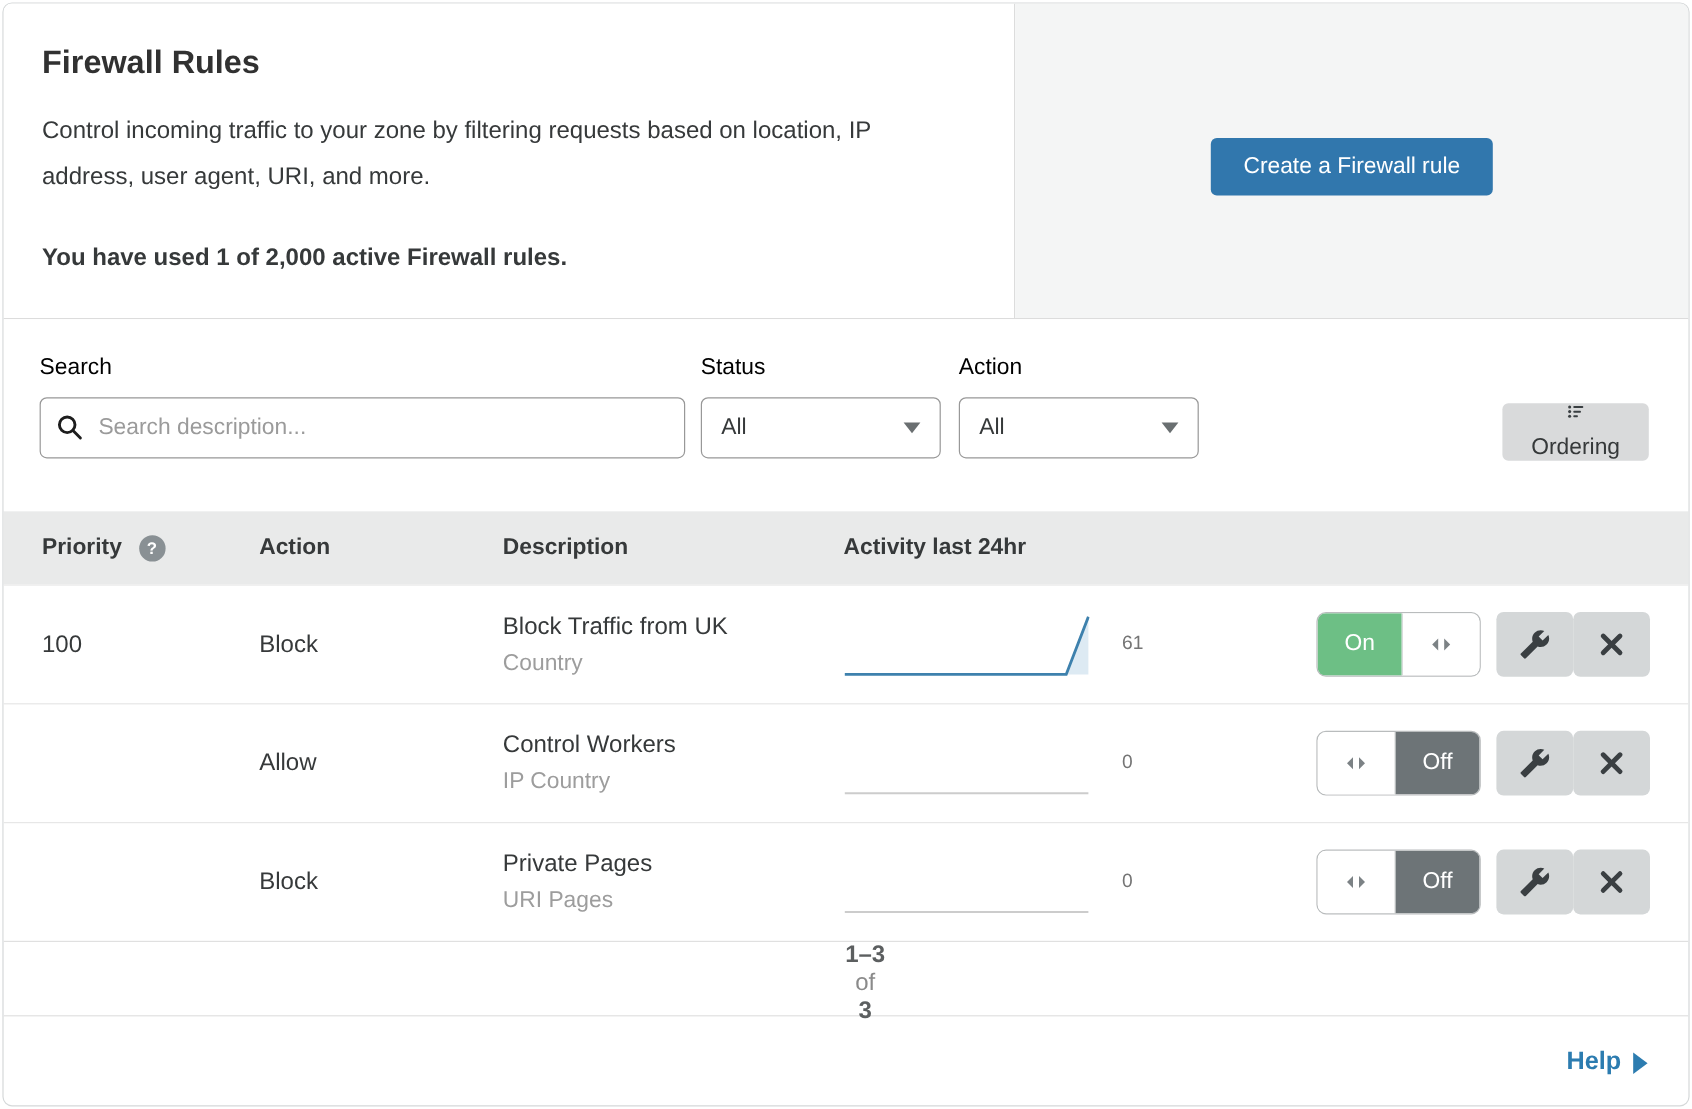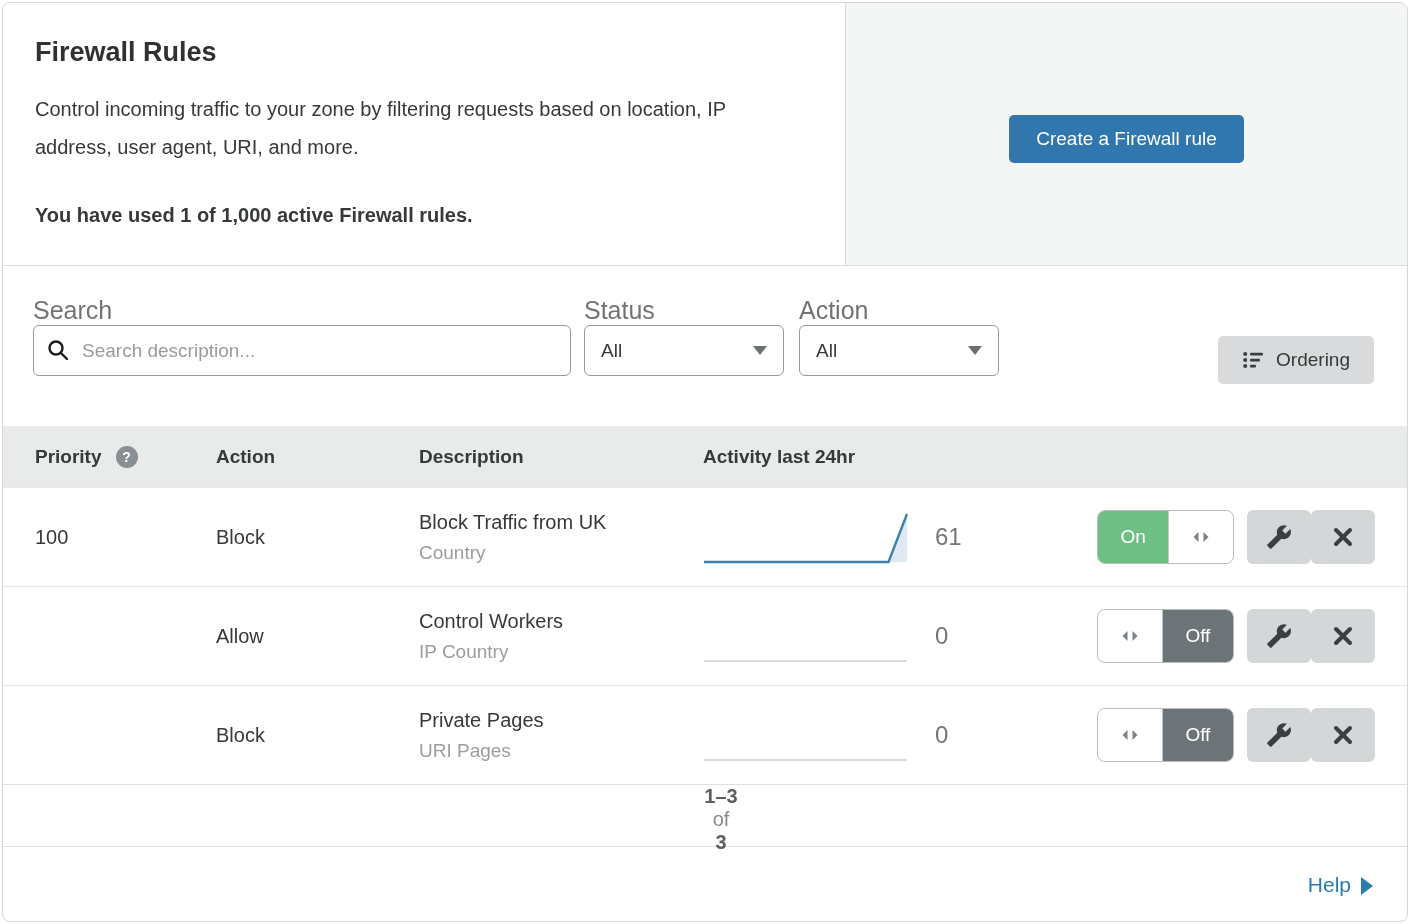--- a/index.html
+++ b/index.html
@@ -45,21 +45,21 @@
     border: none;
     font-family: inherit;
     font-size: 19px;
     padding: 13px 27px;
     border-radius: 5px;
     cursor: pointer;
   }
 
   
   .filters { position: relative; height: 160px; background: #ffffff; }
-  .filter-label { font-size: 25px; color: #737373; }
+  .filter-label { font-size: 19px; color: #000000; margin-bottom: 13px; }
   .search-group  { position: absolute; left: 30px;  top: 30px; width: 538px; }
   .status-group  { position: absolute; left: 581px; top: 30px; width: 200px; }
   .action-group  { position: absolute; left: 796px; top: 30px; width: 200px; }
   .search-box { position: relative; }
   .search-box input {
     width: 100%; height: 51px;
     border: 1px solid #989898; border-radius: 6px;
     font-family: inherit; font-size: 19px; color: #36393a;
     padding: 0 14px 0 48px; outline: none;
   }
@@ -71,21 +71,21 @@
     padding: 13px 16px; font-size: 19px; color: #36393a; cursor: pointer;
   }
   .select .caret { margin-left: auto; width: 0; height: 0;
     border-left: 7px solid transparent; border-right: 7px solid transparent;
     border-top: 9px solid #6a6f71; }
   .ordering-btn {
     position: absolute; right: 33px; top: 70px;
     height: 48px; padding: 0 24px;
     background: #d9dadb; border: none; border-radius: 5px;
     font-family: inherit; font-size: 19px; color: #36393a;
-    display: flex; align-items: center; gap: 12px; cursor: pointer;
+    display: flex; align-items: center; gap: 12px; cursor: pointer; flex-direction: column;
   }
 
   
   .tbl-grid {
     display: grid;
     grid-template-columns: 213px 203px 284px 205px 130px 1fr 64px 64px;
     align-items: center;
     padding-right: 32px;
   }
   .tbl-head {
@@ -101,21 +101,21 @@
     display: inline-flex; align-items: center; justify-content: center;
     cursor: pointer;
   }
   .tbl-row { height: 99px; border-top: 1px solid #e7e7e7; background: #ffffff; }
   .tbl-row:first-of-type { border-top: none; }
   .cell-priority { padding-left: 32px; font-size: 20px; color: #36393a; }
   .cell-action   { font-size: 20px; color: #36393a; }
   .cell-desc .desc-title { font-size: 20px; color: #36393a; margin-bottom: 8px; }
   .cell-desc .desc-sub   { font-size: 19px; color: #9d9d9d; }
   .cell-spark svg { display: block; }
-  .cell-count { font-size: 24px; color: #757575; padding-left: 27px; }
+  .cell-count { font-size: 16px; color: #757575; padding-left: 27px; }
 
   .toggle {
     justify-self: end; margin-right: 13px;
     display: flex; height: 54px; width: 137px;
     border-radius: 8px; cursor: pointer;
     border: 1px solid #b9bcbd; overflow: hidden; background: #fff;
   }
   .toggle-label {
     flex: 1.1; display: flex; align-items: center; justify-content: center;
     font-size: 19px; color: #ffffff;
@@ -145,36 +145,36 @@
   }
   .pagination b { color: #5c5f60; font-weight: 700; }
   .pagination .sep { margin: 0 7px; }
   .help-bar {
     height: 77px; border-top: 1px solid #e0e0e0;
     display: flex; align-items: center; justify-content: flex-end;
     padding-right: 34px;
   }
   .help-link {
     font-size: 21px; color: #2c7cb0; text-decoration: none;
-    display: flex; align-items: center; gap: 10px; cursor: pointer;
+    display: flex; align-items: center; gap: 10px; cursor: pointer; font-weight: bold;
   }
   .help-arrow { width: 0; height: 0;
     border-top: 9px solid transparent; border-bottom: 9px solid transparent;
     border-left: 12px solid #2c7cb0; margin-top: 2px; }
 </style>
 </head>
 <body>
 
 <div class="card">
 
   <div class="header">
     <div class="header-left">
       <div class="page-title">Firewall Rules</div>
       <p class="page-desc">Control incoming traffic to your zone by filtering requests based on location, IP address, user agent, URI, and more.</p>
-      <div class="usage-note">You have used 1 of 1,000 active Firewall rules.</div>
+      <div class="usage-note">You have used 1 of 2,000 active Firewall rules.</div>
     </div>
     <div class="header-right">
       <button class="create-btn">Create a Firewall rule</button>
     </div>
   </div>
 
   <div class="filters">
     <div class="search-group">
       <div class="filter-label">Search</div>
       <div class="search-box">

